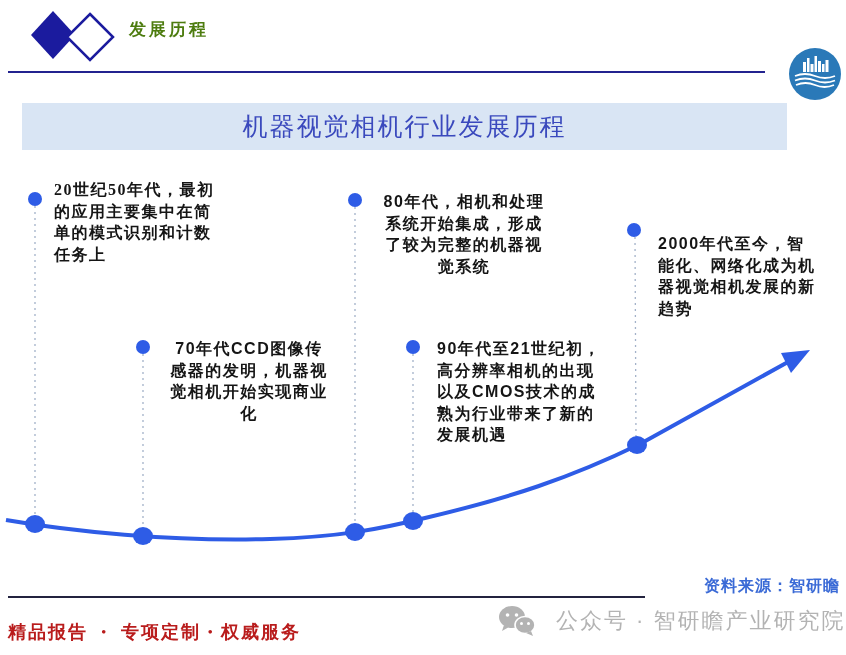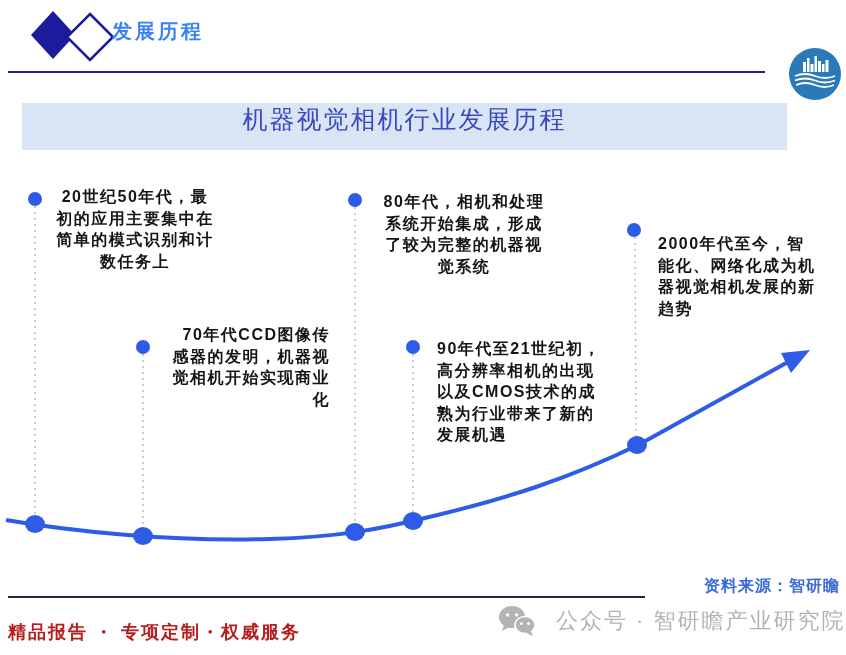--- a/index.html
+++ b/index.html
@@ -1,39 +1,39 @@
 <!DOCTYPE html>
 <html><head>
 <meta charset="utf-8">
 <style>
   html,body{margin:0;padding:0;background:#ffffff;}
   body{font-family:"Liberation Sans","DejaVu Sans",sans-serif;}
   .slide{position:relative;width:846px;height:655px;background:#ffffff;overflow:hidden;}
 
   
-  .hdr-title{position:absolute;left:112px;top:18px;font-size:20px;font-weight:bold;
-    color:#3b82f6;letter-spacing:3px;font-family:"Liberation Serif","DejaVu Serif",serif;}
+  .hdr-title{position:absolute;left:129px;top:18px;font-size:17px;font-weight:bold;
+    color:#4d7c0f;letter-spacing:3px;font-family:"Liberation Serif","DejaVu Serif",serif;}
   .hdr-rule{position:absolute;left:8px;top:71px;width:757px;height:0;border-top:2px solid #23238f;}
   .logo-diamonds{position:absolute;left:28px;top:5px;}
   .corp-logo{position:absolute;left:788px;top:47px;}
 
   
   .banner{position:absolute;left:22px;top:103px;width:765px;height:47px;background:#d9e5f4;
-    display:flex;justify-content:center;}
+    display:flex;align-items:center;justify-content:center;}
   .banner-title{font-family:"Liberation Serif","DejaVu Serif",serif;font-size:25px;
     color:#3a49bd;letter-spacing:2px;}
 
   
   .timeline-svg{position:absolute;left:0;top:0;width:846px;height:655px;}
 
   
   .ms{position:absolute;color:#151515;font-weight:bold;font-size:16px;line-height:21.5px;
     letter-spacing:1.5px;}
-  .ms-1{left:54px;top:186px;width:162px;text-align:center;}
-  .ms-2{left:168px;top:324px;width:162px;text-align:right;}
+  .ms-1{left:54px;top:179px;width:162px;text-align:left;font-family:Liberation Serif, serif;}
+  .ms-2{left:168px;top:338px;width:162px;text-align:center;}
   .ms-3{left:379px;top:191px;width:170px;text-align:center;}
   .ms-4{left:437px;top:338px;width:170px;text-align:left;}
   .ms-5{left:658px;top:221px;width:162px;text-align:left;margin-top:12px;}
 
   
   .source{position:absolute;right:6px;top:576px;font-family:"Liberation Serif","DejaVu Serif",serif;
     font-size:16px;font-weight:bold;color:#3a6ad6;letter-spacing:1px;}
   .ftr-rule{position:absolute;left:8px;top:596px;width:637px;height:0;border-top:2px solid #23233f;}
   .tagline{position:absolute;left:8px;top:620px;font-family:"Liberation Serif","DejaVu Serif",serif;
     font-size:18px;font-weight:bold;color:#b91c1c;letter-spacing:2px;}

